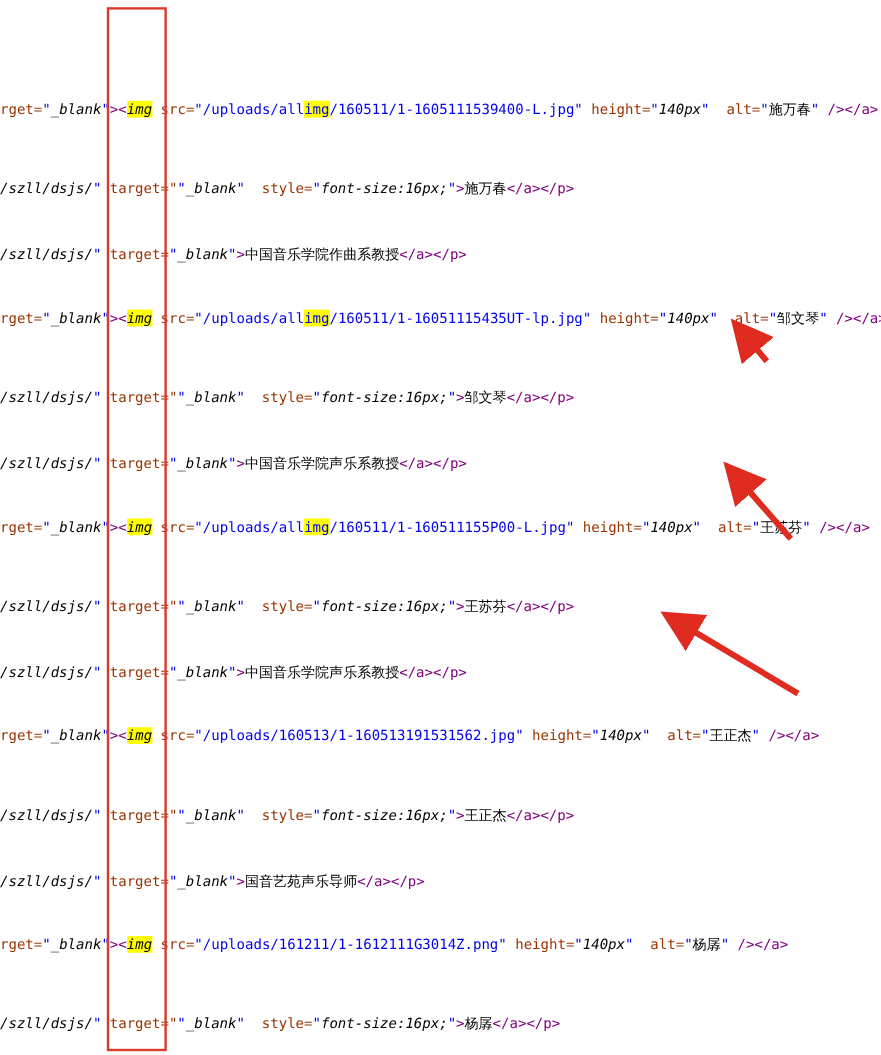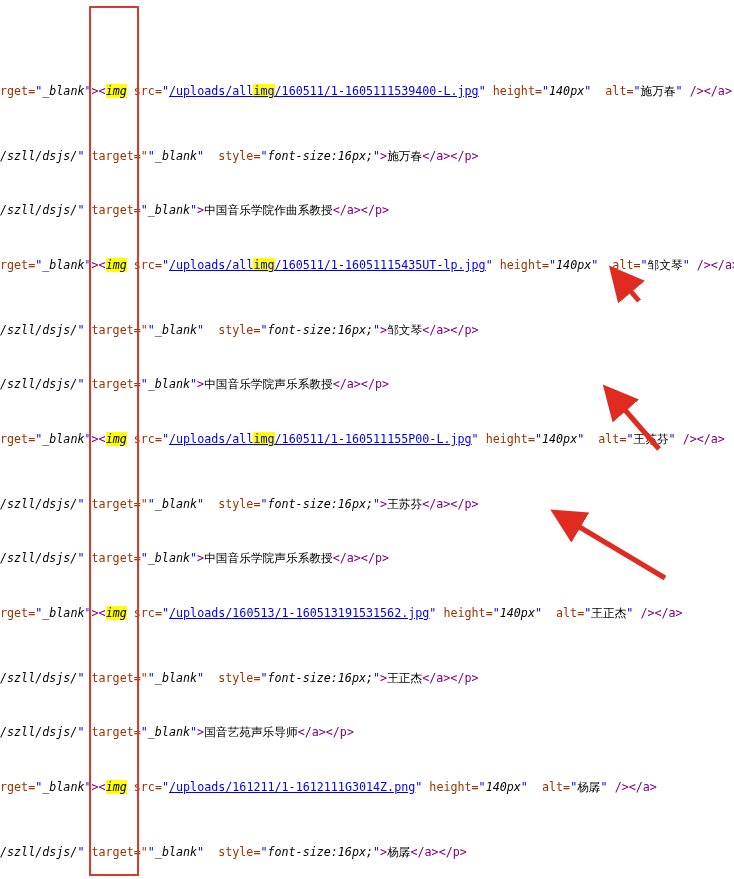--- a/index.html
+++ b/index.html
@@ -7,22 +7,22 @@
         font-family:"DejaVu Sans Mono","Liberation Mono",monospace;
         font-size:11.7px;line-height:18px;white-space:pre;color:#000;}
   #code{position:absolute;left:0;top:10px;width:760px;}
   .block{position:relative;height:120px;}
   .code-line{white-space:pre;}
   .line1{margin-bottom:11px;}
   .attr{color:#993300;text-align:right;}
   .tag{color:#800080;}
   .q{color:#0000e6;}
   .val{color:#000000;font-style:italic;}
-  .cjk{color:#000000;}
-  .lnk{color:#0000ee;text-decoration:underline;cursor:pointer;}
+  .cjk{color:#000000;font-family:Liberation Serif, serif;}
+  .lnk{color:#0000ee;cursor:pointer;}
   .hl{background:#ffff00;}
   .lnk.hl{background:#ffff00;}
   
   .anno-box{position:absolute;left:89px;top:6px;width:50px;height:870px;
             border:2px solid #d93a2b;box-sizing:border-box;pointer-events:none;}
   
   .anno-svg{position:absolute;left:0;top:0;width:734px;height:879px;pointer-events:none;}
 </style>
 </head>
 <body>

